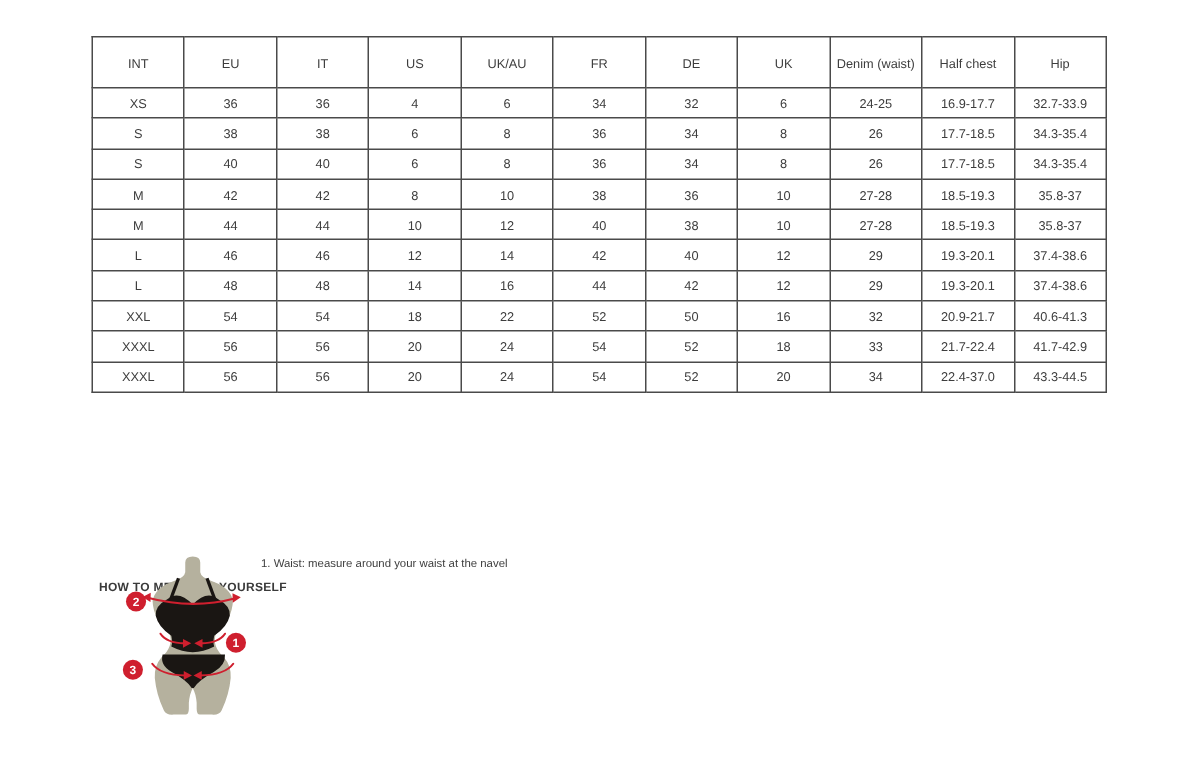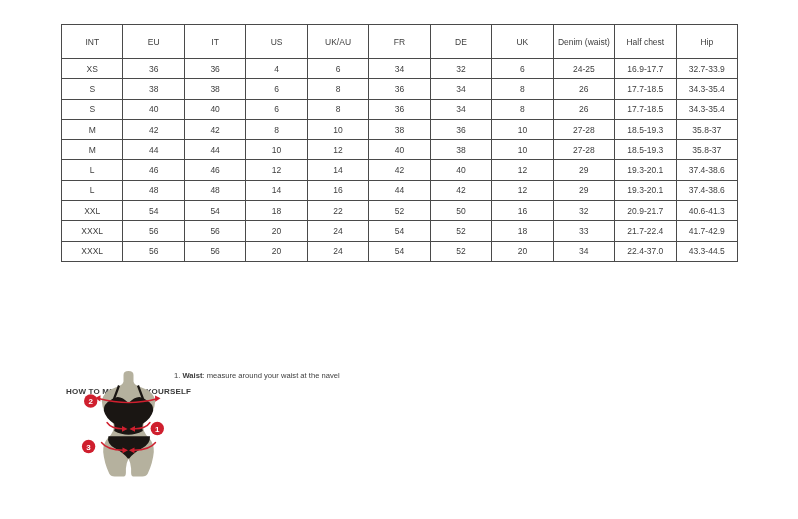--- a/index.html
+++ b/index.html
@@ -34,21 +34,21 @@
   .measure-title{
     position:absolute;left:66px;top:359px;
     font-size:8px;font-weight:bold;letter-spacing:0.2px;color:#3a3a3a;margin-top:28px;
   }
   .figure-wrap{position:absolute;left:80px;top:365px;width:90px;height:118px;}
   .measure-steps{
     position:absolute;left:174px;top:371px;width:360px;
     font-size:7.6px;color:var(--text);
   }
   .measure-steps .step{margin-bottom:6.6px;line-height:9px;}
-  .measure-steps .step b{font-weight:bold;}
+  .measure-steps .step b{font-weight:normal;}
   
   .body-fill{fill:var(--mannequin);}
   .suit{fill:var(--suit);}
   .strap{stroke:var(--suit);stroke-width:2.2;fill:none;}
   .red-line{stroke:var(--accent);stroke-width:1.4;fill:none;stroke-linecap:round;}
   .red-fill{fill:var(--accent);}
   .marker-num{
     fill:#ffffff;font-family:"Liberation Sans",sans-serif;
     font-size:8px;font-weight:bold;text-anchor:middle;
   }

